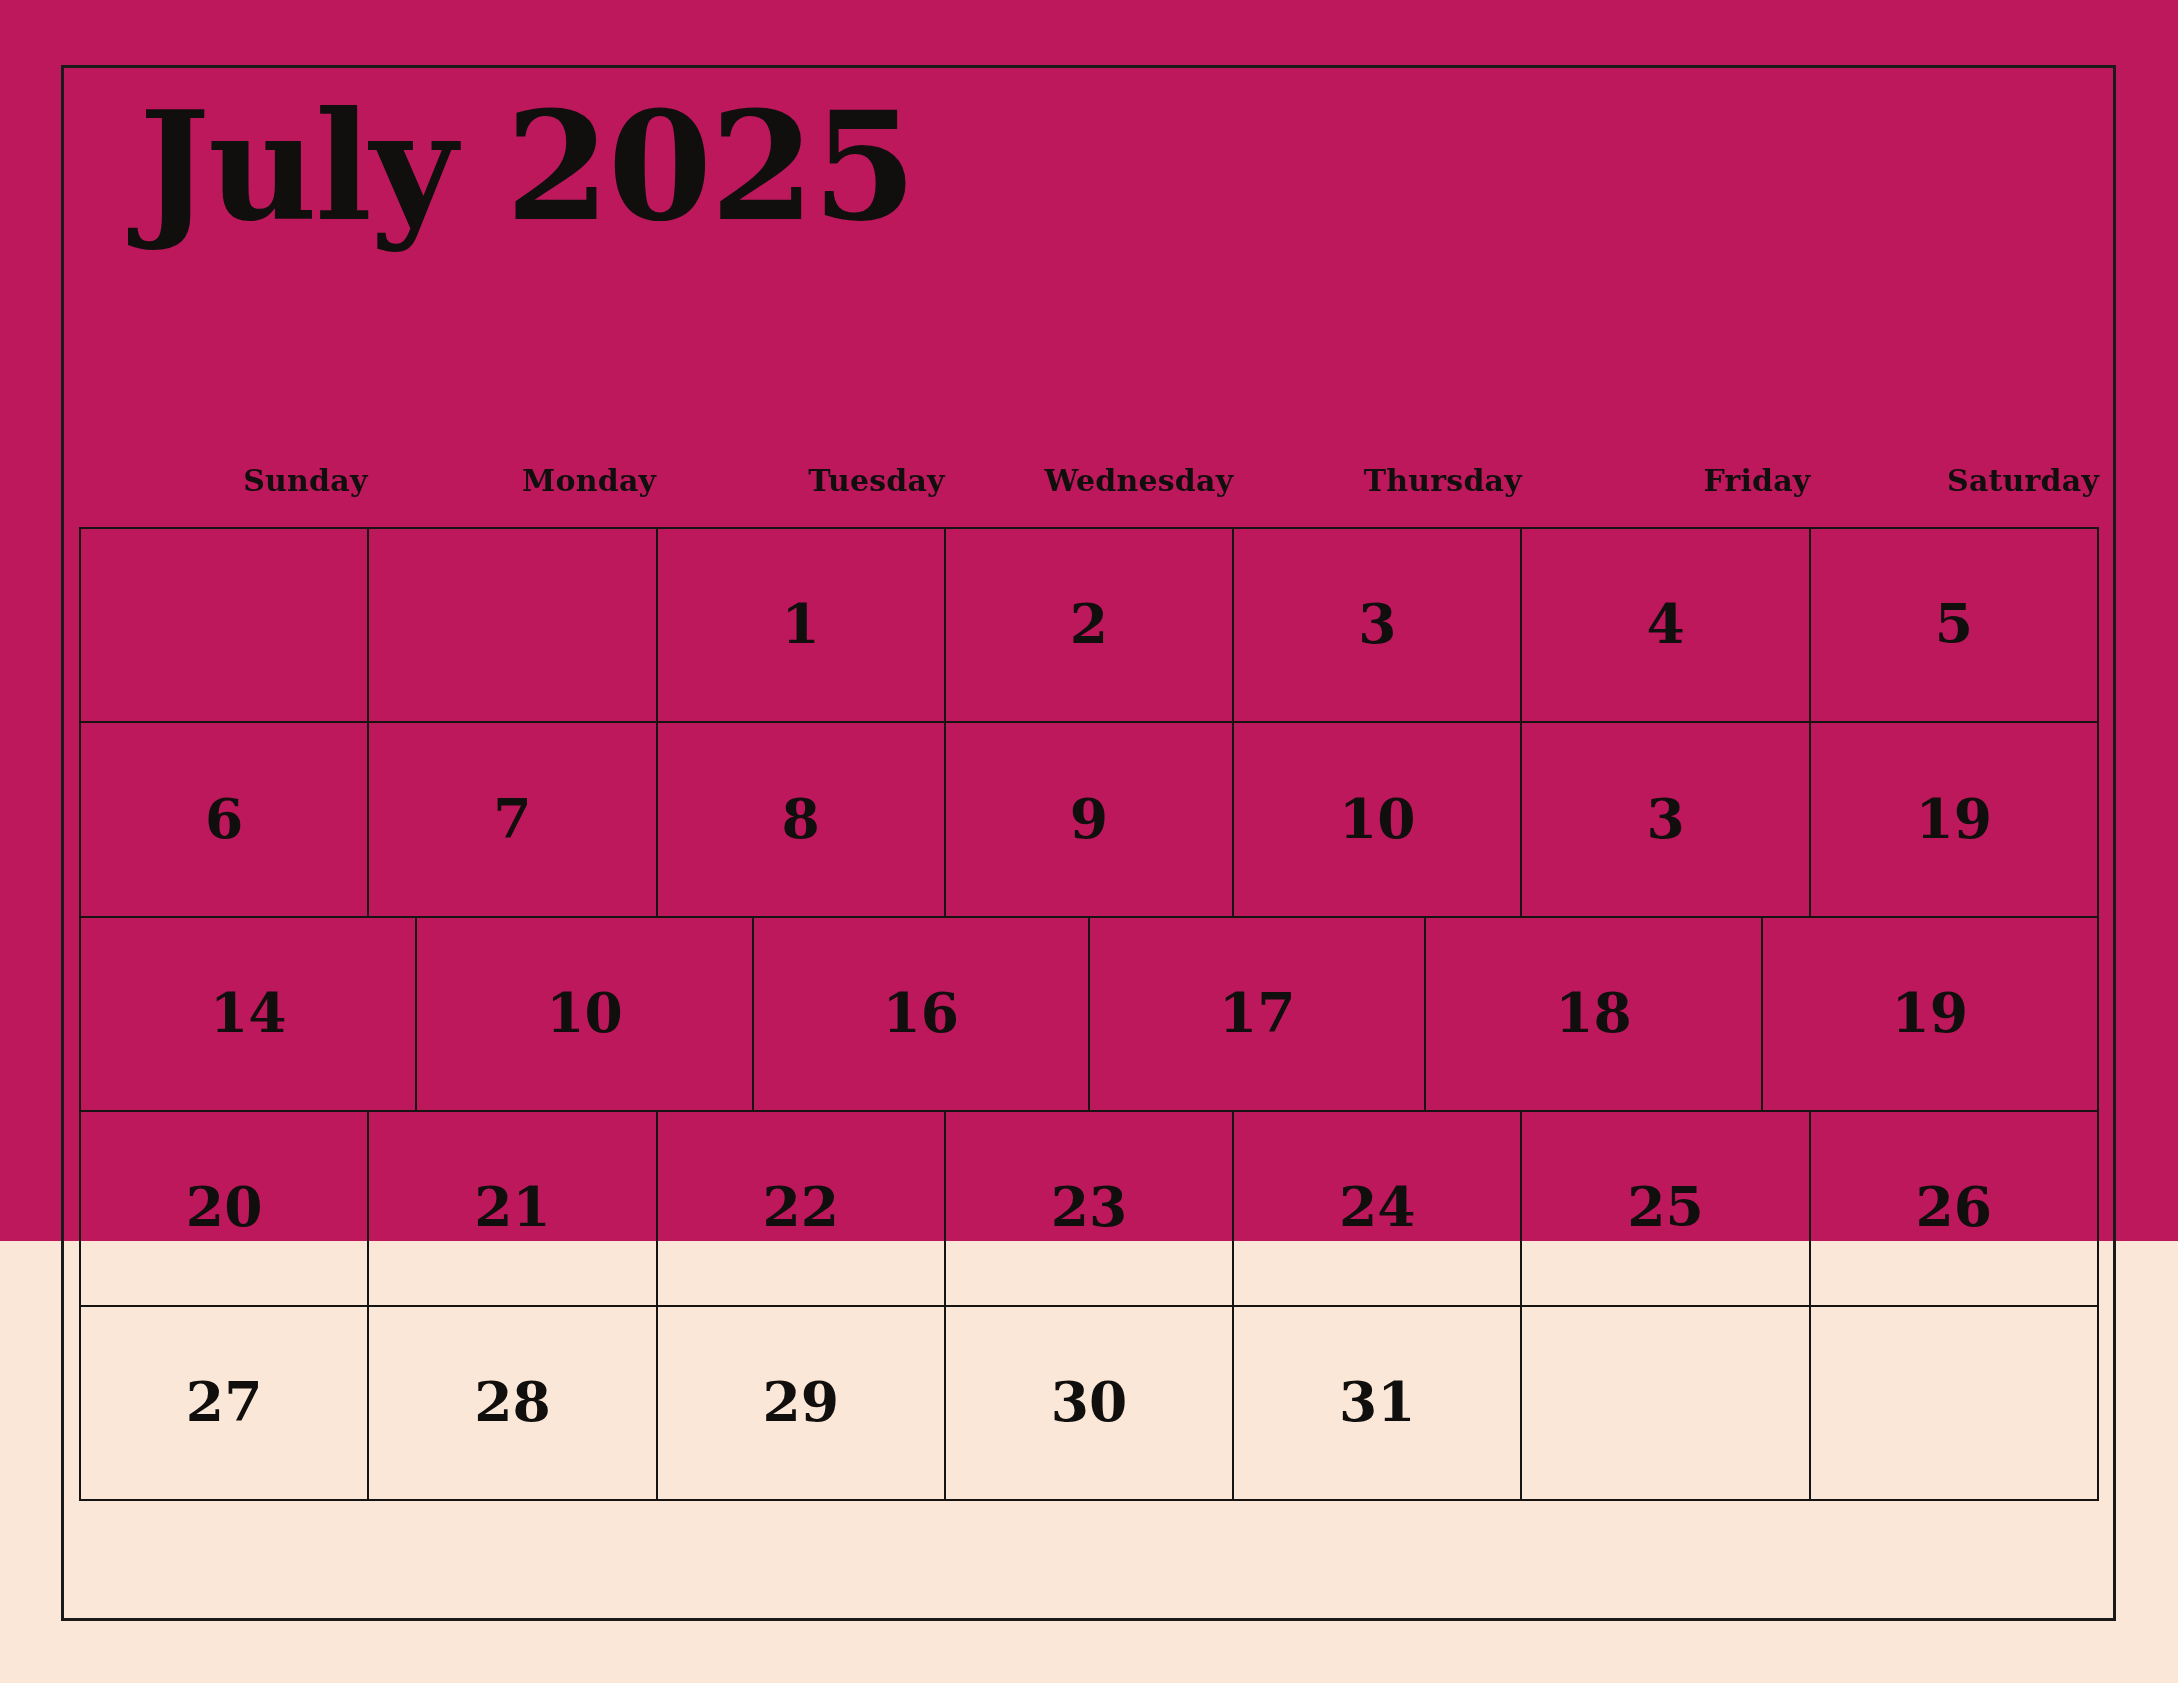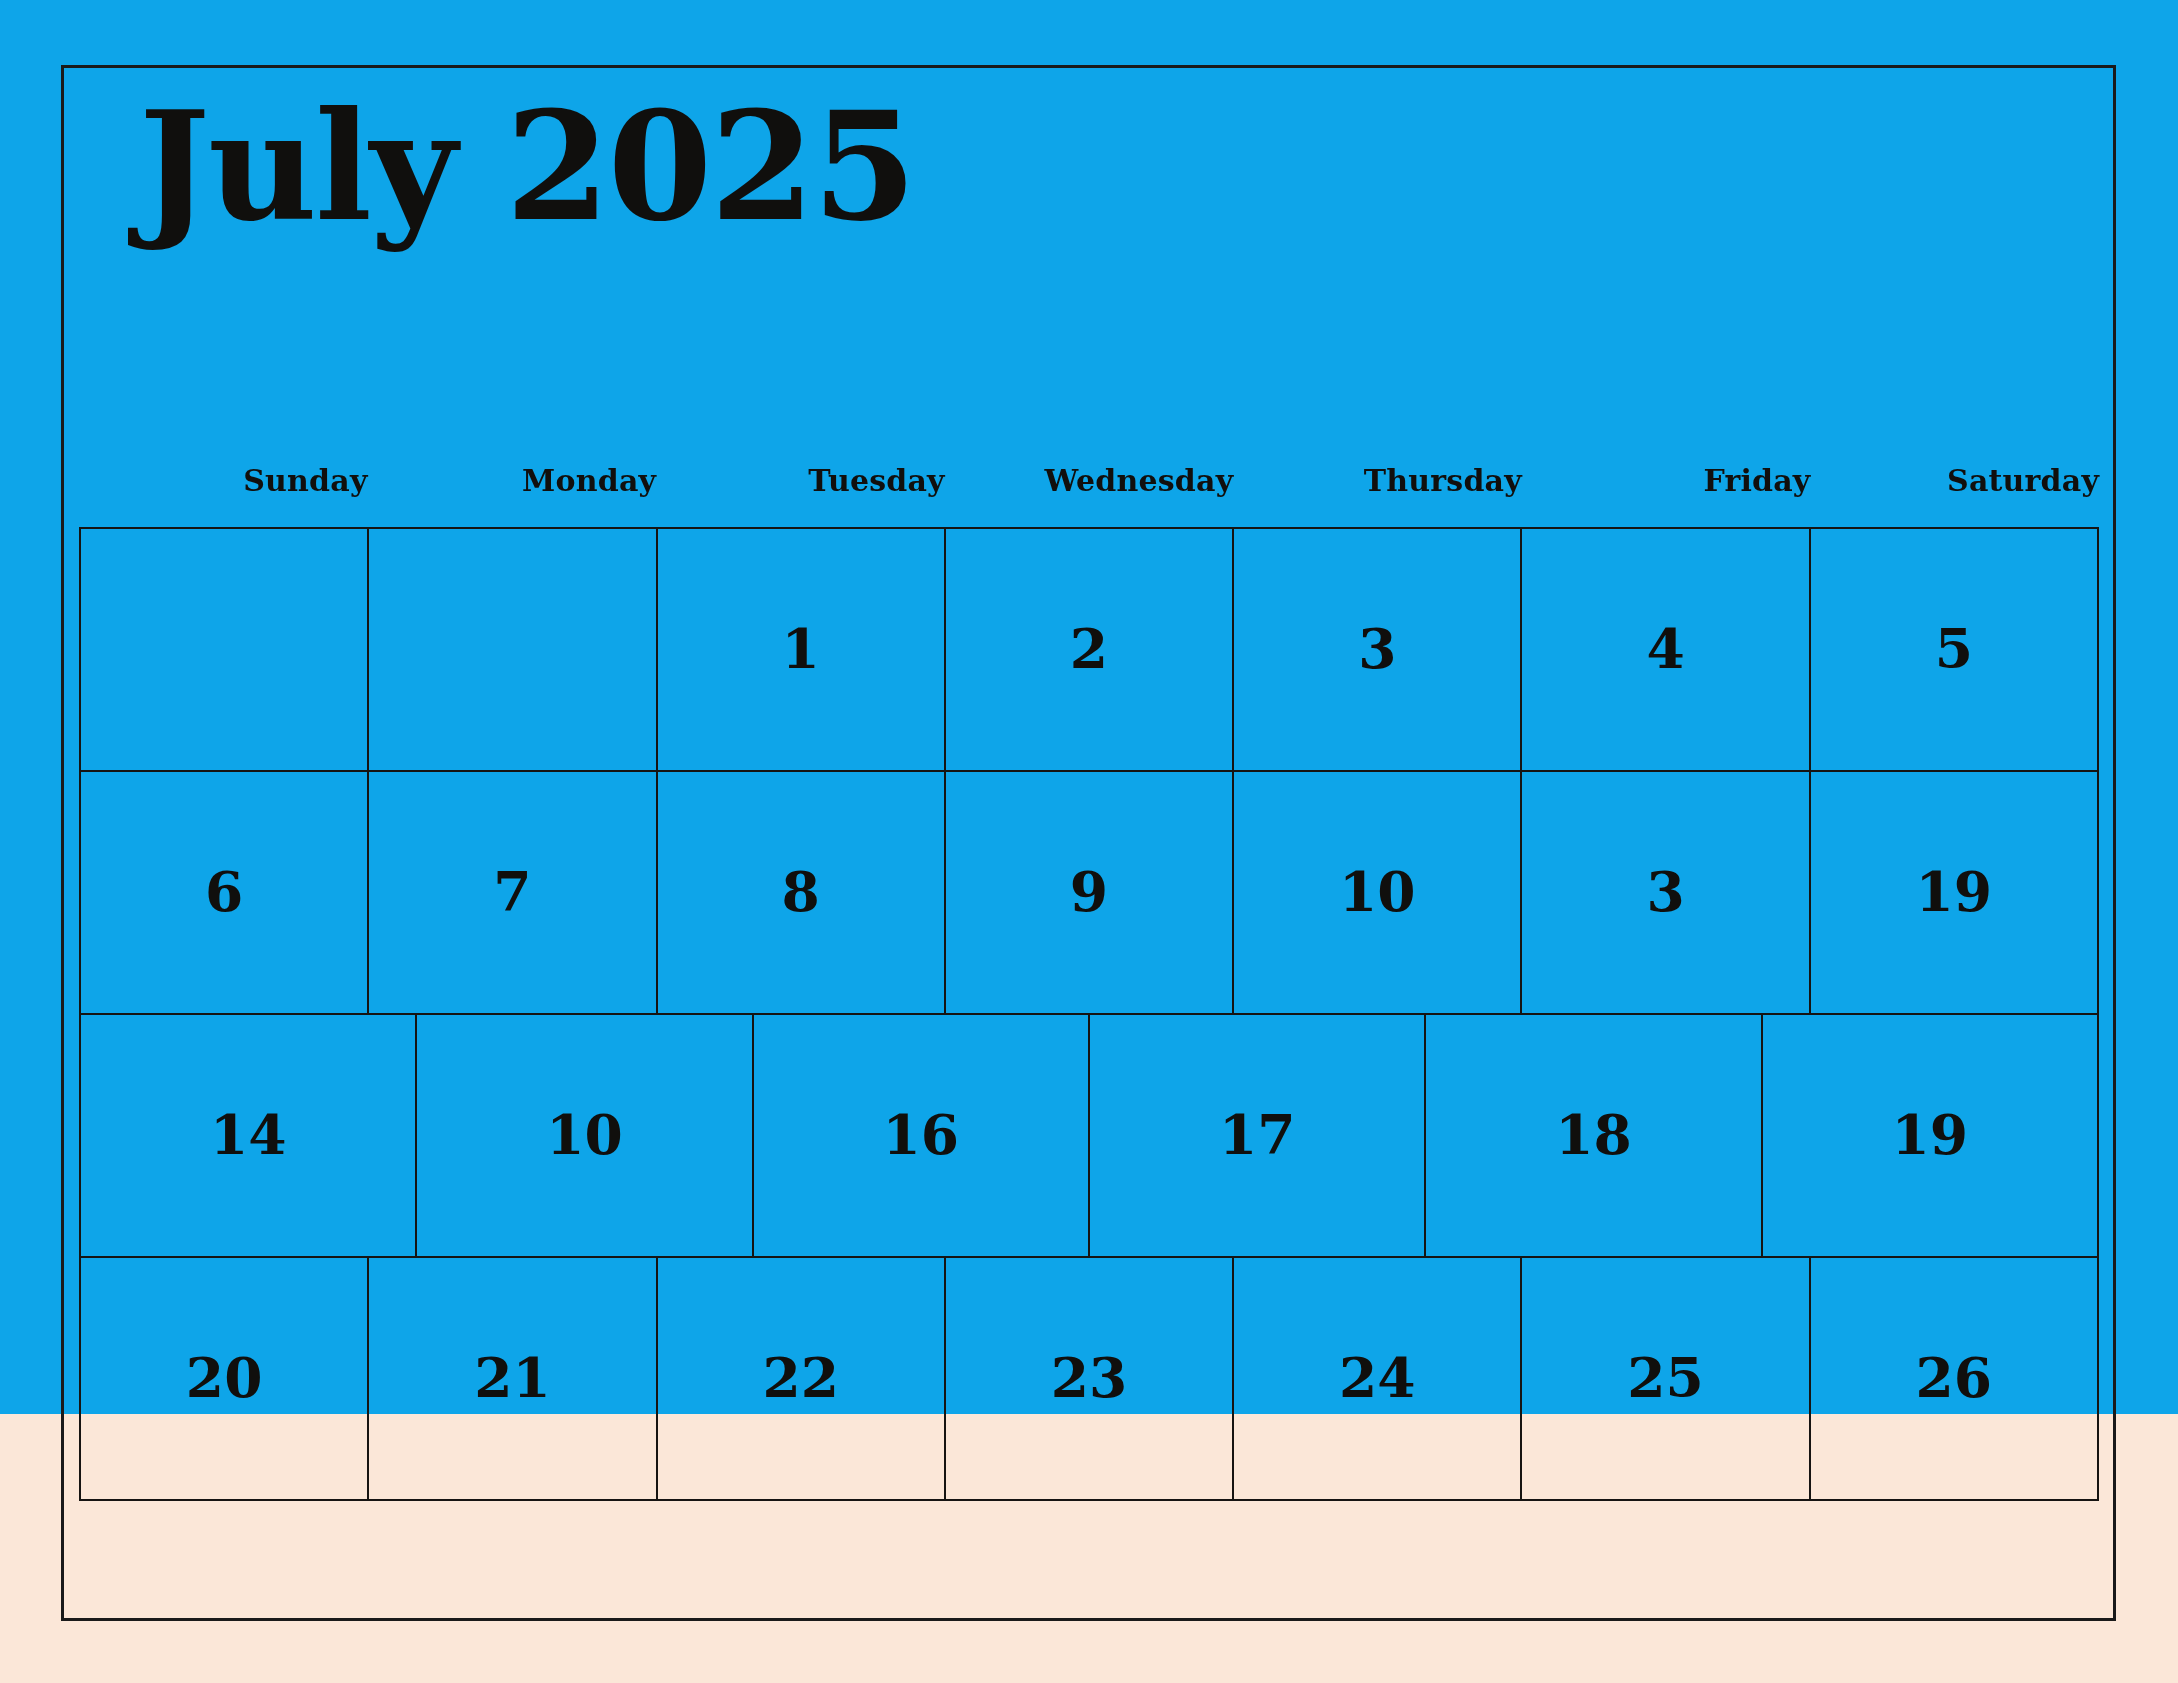--- a/index.html
+++ b/index.html
@@ -11,22 +11,22 @@
     height: 1683px;
     background: #fbe7d8;
     font-family: "Liberation Serif", serif;
     overflow: hidden;
   }
   .page {
     position: absolute;
     left: 0;
     top: 0;
     width: 2178px;
-    height: 1414px;
-    background: #0ea5e9;
+    height: 1241px;
+    background: #be185d;
     box-sizing: border-box;
   }
   .outer-frame {
     position: absolute;
     left: 61px;
     top: 65px;
     width: 2055px;
     height: 1556px;
     border: 3px solid #1a1a1a;
     box-sizing: border-box;
@@ -200,16 +200,35 @@
           <div class="daynum">24</div>
         </div>
       <div class="cell">
           <div class="daynum">25</div>
         </div>
       <div class="cell">
           <div class="daynum">26</div>
         </div>
     </div>
 
+    <div class="week">
+      <div class="cell">
+          <div class="daynum">27</div>
+        </div>
+      <div class="cell">
+          <div class="daynum">28</div>
+        </div>
+      <div class="cell">
+          <div class="daynum">29</div>
+        </div>
+      <div class="cell">
+          <div class="daynum">30</div>
+        </div>
+      <div class="cell">
+          <div class="daynum">31</div>
+        </div>
+      <div class="cell empty"></div>
+      <div class="cell empty"></div>
+    </div>
 
   </div>
 </div>
 
 
 </body></html>

